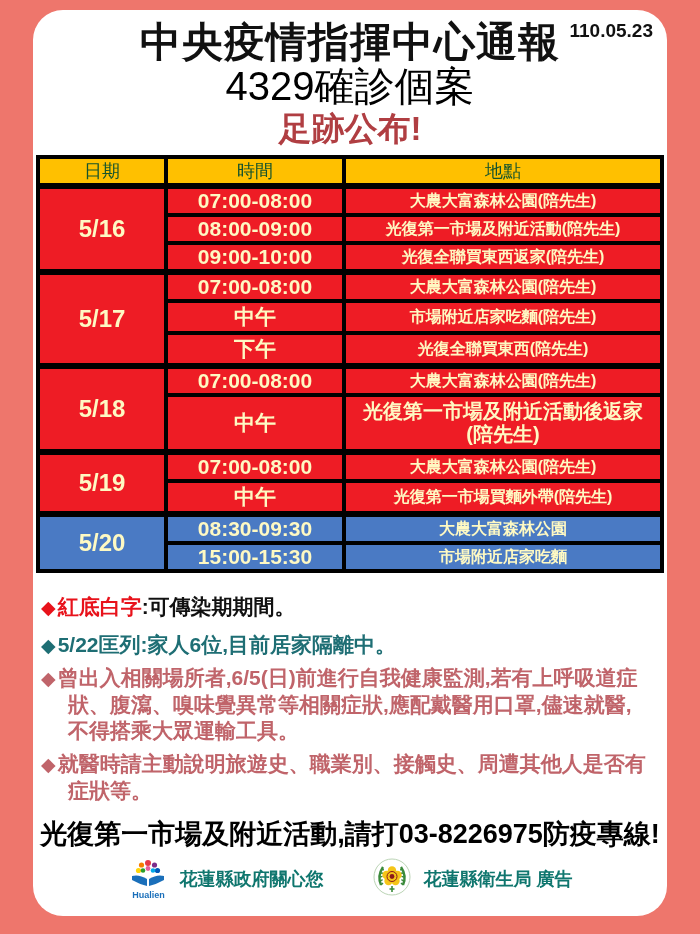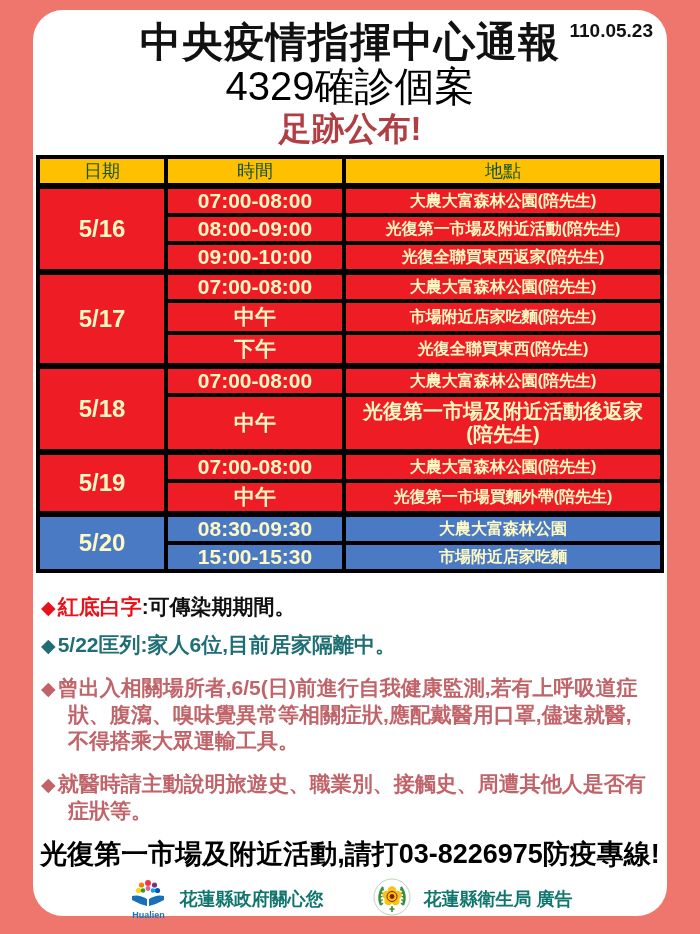--- a/index.html
+++ b/index.html
@@ -33,21 +33,21 @@
   .ft tbody.red td{background:var(--red,#EE1C25);}
   .ft tbody.blue td{background:var(--blue,#4A7AC4);}
   .ft .gtop{border-top-width:6px;}
   
   .notes{padding:10px 18px 0 8px;}
   .note{font-weight:bold;font-size:21px;line-height:1.26;padding-left:27px;text-indent:-27px;margin-top:11px;}
   .note .dia{font-size:19px;margin-right:2px;}
   .n1 .dia,.n1 .hl{color:var(--red-bright,#E8121B);}
   .n1 .rest{color:#111;}
   .n2{color:var(--teal,#1E6E74);}
-  .n3,.n4{color:var(--rose,#C0646A);margin-top:17px;}
+  .n3,.n4{color:var(--rose,#C0646A);margin-top:7px;}
   
   .hotline{margin-top:12px;text-align:center;font-size:27px;font-weight:bold;color:#000;letter-spacing:0px;}
   .footer{margin-top:6px;display:flex;justify-content:center;align-items:center;gap:48px;}
   .brand{display:flex;align-items:center;gap:10px;}
   .logo{width:42px;height:42px;display:flex;flex-direction:column;align-items:center;}
   .logo svg{display:block;}
   .logo .cap{font-size:9px;font-weight:bold;color:#1a6fba;line-height:1;margin-top:1px;}
   .brand .org{font-size:18px;font-weight:bold;color:#0f766e;}
 </style>
 </head>

